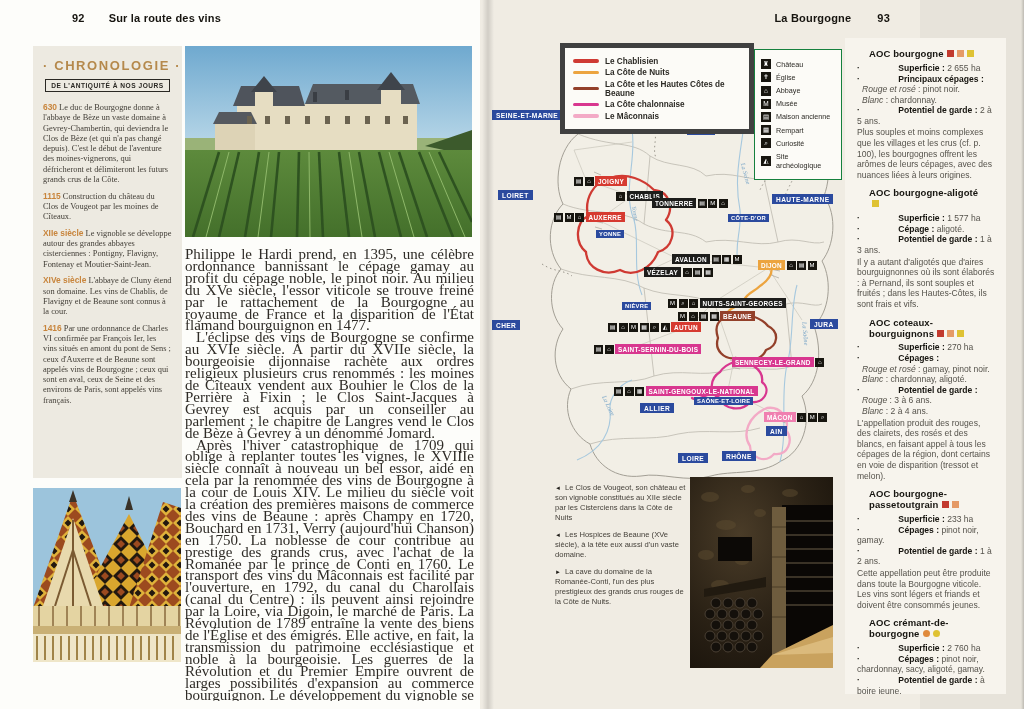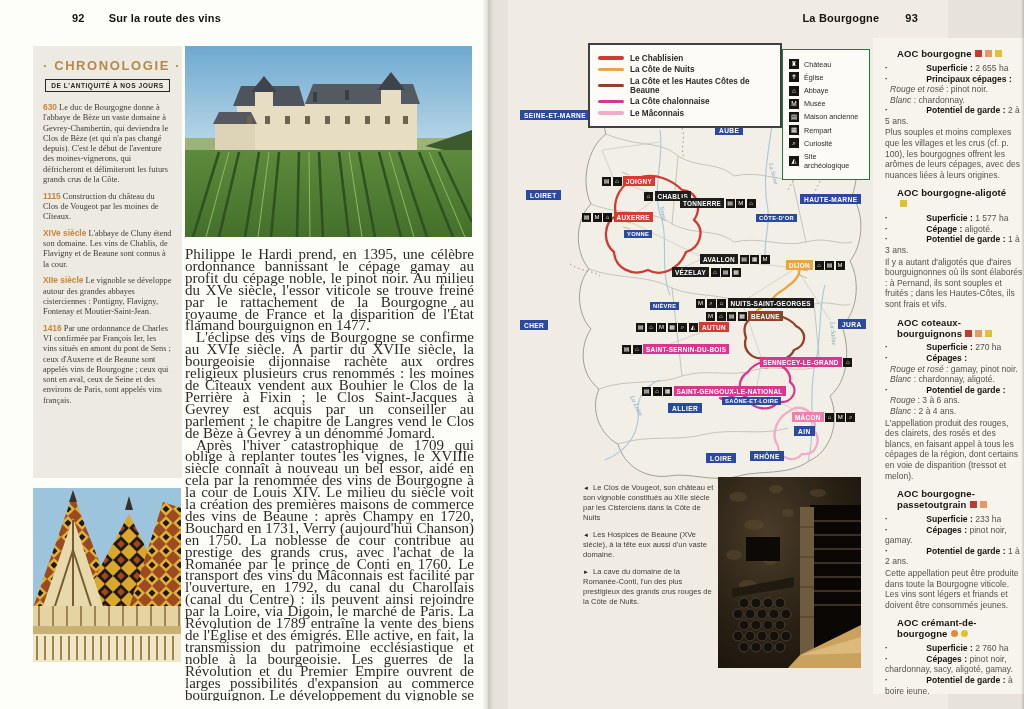--- a/index.html
+++ b/index.html
@@ -1,19 +1,19 @@
 <!DOCTYPE html>
 <html><head>
 <meta charset="utf-8">
 <style>
   html,body{margin:0;padding:0;}
   body{width:1024px;height:709px;position:relative;background:#e7e3da;font-family:"Liberation Sans",sans-serif;overflow:hidden;}
   .page{position:absolute;top:0;height:709px;}
   .page.left{left:0;width:488px;background:#fdfdfa;}
-  .page.right{left:508px;width:440px;background:#f0ece3;}
+  .page.right{left:480px;width:440px;background:#f0ece3;}
   .gutter{position:absolute;left:482px;top:0;width:12px;height:709px;z-index:6;
           background:linear-gradient(90deg,rgba(0,0,0,0),rgba(0,0,0,.13) 50%,rgba(0,0,0,0));}
   .edge-r{position:absolute;right:0;top:0;width:3px;height:709px;background:linear-gradient(90deg,rgba(0,0,0,0),rgba(0,0,0,.18));z-index:6;}
 
   
   .pgh{position:absolute;top:12px;font-size:11px;font-weight:bold;color:#16140f;letter-spacing:.2px;}
   .pgh-left{left:35px;padding-left:37px;}
   .pgh-left .num{margin-right:24px;}
   .pgh-right{right:30px;}
   .pgh-right .num{margin-left:26px;}
@@ -34,21 +34,21 @@
 
   
   .body-text{position:absolute;left:185px;top:249px;width:289px;height:452px;overflow:hidden;
              font-family:"Liberation Serif",serif;font-size:15px;line-height:11.9px;color:#2e2b26;text-align:justify;}
   .body-text p{margin:0;}
   .body-text p.ind{text-indent:11px;}
 
   
   .map-wrap{position:absolute;left:2px;top:30px;width:363px;height:452px;}
   .map-svg{position:absolute;left:0;top:0;width:363px;height:452px;}
-  .legend-routes{position:absolute;left:78px;top:13px;width:194px;background:#fcfbf7;border:2px solid #404040;
+  .legend-routes{position:absolute;left:78px;top:13px;width:194px;background:#fcfbf7;border:5px solid #404040;
                  padding:6px 8px;box-sizing:border-box;z-index:3;}
   .lr-item{display:flex;align-items:center;gap:6px;margin:2.5px 0;font-size:8.2px;font-weight:bold;color:#2c2a25;}
   .lr-line{width:26px;height:3.5px;border-radius:2px;flex:0 0 auto;}
   .legend-symbols{position:absolute;left:272px;top:19px;width:88px;background:#fcfbf7;border:1px solid #15803d;
                   padding:6px;box-sizing:border-box;z-index:3;}
   .sl-item{display:flex;align-items:center;gap:5px;margin:3.2px 0;font-size:7.2px;color:#2c2a25;}
   .sl-chip{width:10px;height:10px;background:#17150f;color:#fff;font-size:6.5px;line-height:10px;text-align:center;flex:0 0 auto;}
   .dept{position:absolute;background:#2b4a9e;color:#fff;font-weight:bold;font-size:6.6px;letter-spacing:.4px;
         padding:1.5px 4px;white-space:nowrap;z-index:1;}
   .dept.s{font-size:5.8px;padding:1px 3px;letter-spacing:.3px;}
@@ -84,22 +84,22 @@
   <div class="pgh pgh-left">
     <span class="num">92</span><span>Sur la route des vins</span>
   </div>
 
   <div class="chrono">
     <div class="ch-title">· CHRONOLOGIE ·</div>
     <div class="ch-sub">DE L'ANTIQUITÉ À NOS JOURS</div>
     <div id="chrono-list">
         <p class="ce"><b class="yr">630</b> Le duc de Bourgogne donne à l'abbaye de Bèze un vaste domaine à Gevrey-Chambertin, qui deviendra le Clos de Bèze (et qui n'a pas changé depuis). C'est le début de l'aventure des moines-vignerons, qui défricheront et délimiteront les futurs grands crus de la Côte.</p>
         <p class="ce"><b class="yr">1115</b> Construction du château du Clos de Vougeot par les moines de Cîteaux.</p>
+        <p class="ce"><b class="yr">XIIe siècle</b> Le vignoble se développe autour des grandes abbayes cisterciennes : Pontigny, Flavigny, Fontenay et Moutier-Saint-Jean.</p>
         <p class="ce"><b class="yr">XIVe siècle</b> L'abbaye de Cluny étend son domaine. Les vins de Chablis, de Flavigny et de Beaune sont connus à la cour.</p>
-        <p class="ce"><b class="yr">XIIe siècle</b> Le vignoble se développe autour des grandes abbayes cisterciennes : Pontigny, Flavigny, Fontenay et Moutier-Saint-Jean.</p>
         <p class="ce"><b class="yr">1416</b> Par une ordonnance de Charles VI confirmée par François Ier, les vins situés en amont du pont de Sens ; ceux d'Auxerre et de Beaune sont appelés vins de Bourgogne ; ceux qui sont en aval, ceux de Seine et des environs de Paris, sont appelés vins français.</p>
       </div>
   </div>
 
   <svg class="chateau-photo" viewBox="0 0 287 191">
     <defs>
       <linearGradient id="sky" x1="0" y1="0" x2="0" y2="1">
         <stop offset="0" stop-color="#6fa9cf"></stop>
           <stop offset="1" stop-color="#b8d7e8"></stop>
       </linearGradient>

